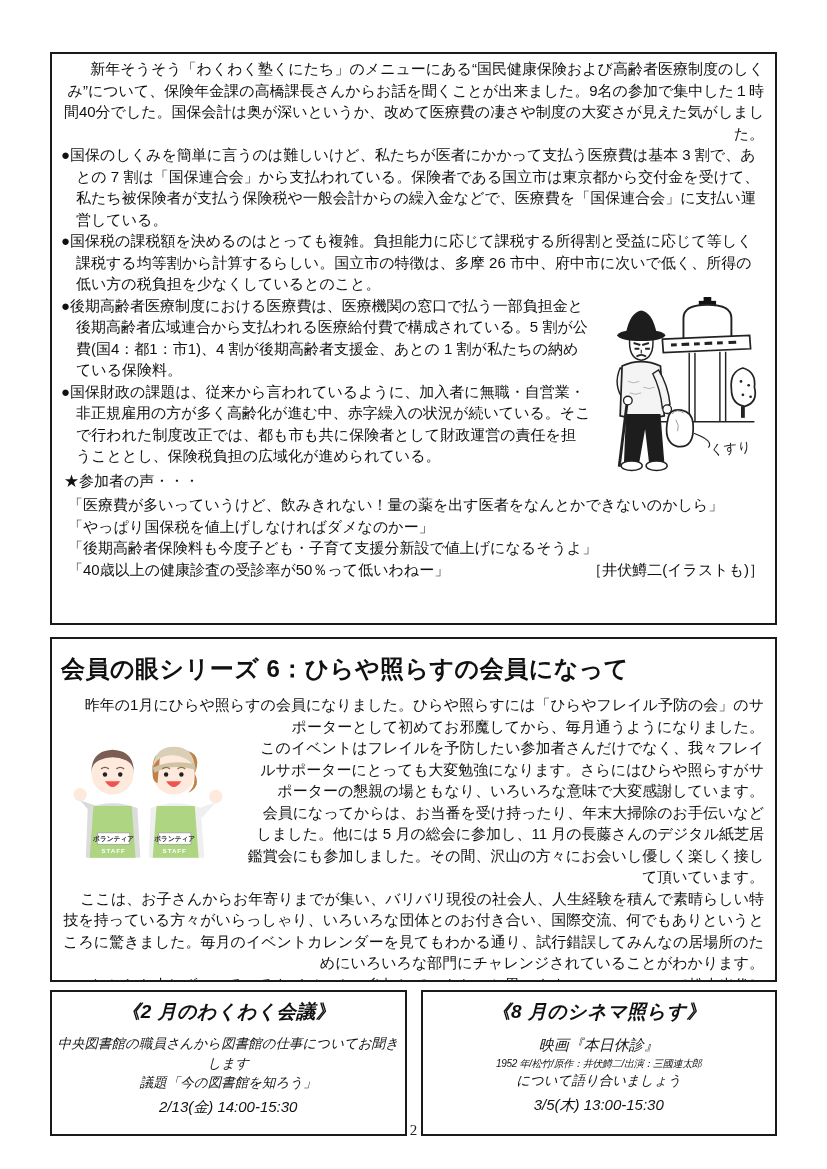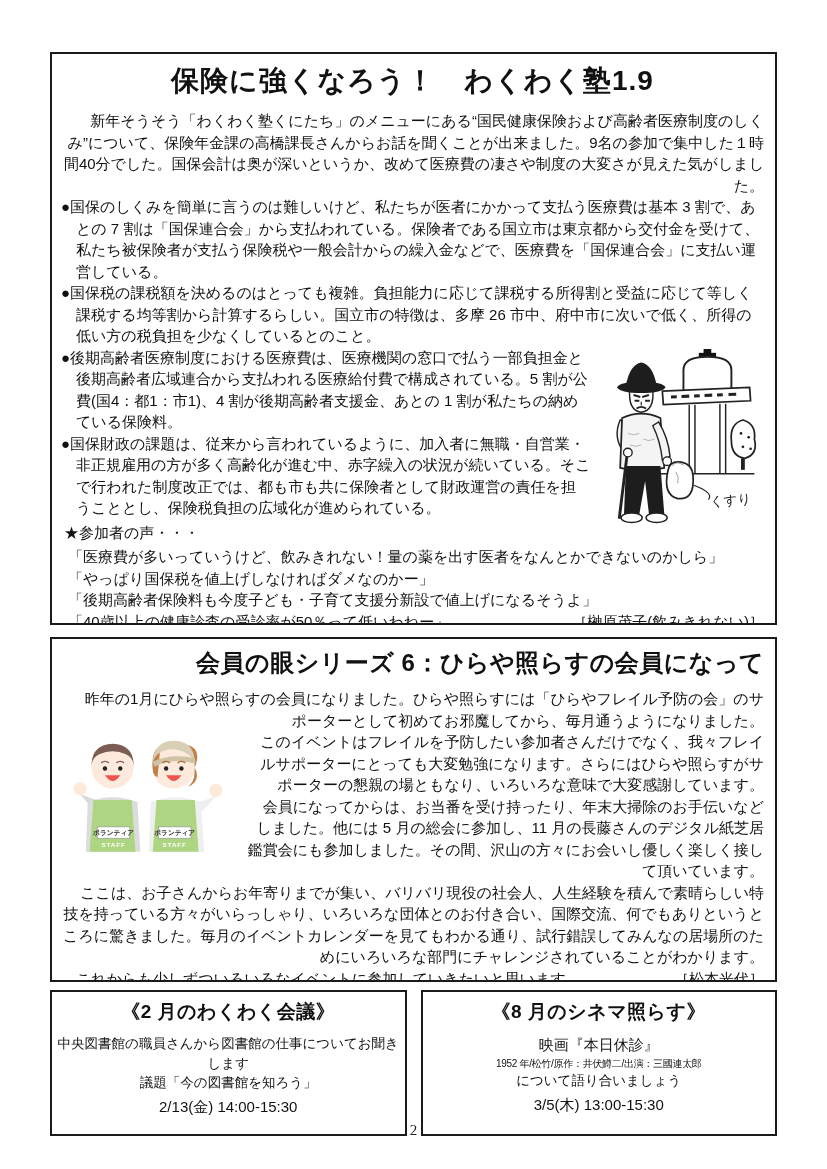--- a/index.html
+++ b/index.html
@@ -20,22 +20,22 @@
     overflow: hidden;
   }
   #box1 { left: 50px; top: 52px;  width: 727px; height: 573px; padding: 4px 11px 4px 9px; }
   #box2 { left: 50px; top: 637px; width: 727px; height: 345px; padding: 4px 11px 4px 9px; }
 
   .b1-title {
     font-size: 28px; font-weight: bold; text-align: center;
     margin: 4px 0 10px 0; letter-spacing: 1px;
   }
   .b2-title {
-    font-size: 24px; font-weight: bold; text-align: right;
-    margin: 4px 0 9px 0; letter-spacing: 0.5px;
+    font-size: 24px; font-weight: bold; text-align: left;
+    margin: 10px 0 9px 0; letter-spacing: 0.5px;
   }
   .body-text { font-size: 15px; line-height: 21.5px; }
   .para   { margin: 0; }
   .indent { text-indent: 15px; text-align: right; }
   .bullet { padding-left: 15px; text-indent: -15px; margin: 0; }
   .voices-heading { margin: 3px; }
   .quote  { padding-left: 7px; margin: 0; }
   .quote-line {
     display: flex; justify-content: space-between;
     padding-left: 7px; margin: 0; text-align: right;
@@ -52,21 +52,21 @@
   }
   .clear { clear: both; }
   .last-line {
     display: flex; justify-content: space-between; margin: 0;
   }
   .last-line .lead { text-indent: 15px; }
 
   .events-row {
     position: absolute; left: 50px; top: 990px;
     width: 727px; height: 146px;
-    display: flex; gap: 14px;
+    display: flex; gap: 14px; font-style: italic;
   }
   .event {
     flex: 1; border: 2px solid #1a1a1a; box-sizing: border-box;
     background: #fff; text-align: center; padding: 7px 4px 4px 4px;
   }
   .ev-title { font-size: 19px; font-weight: bold; margin: 0 0 9px 0; letter-spacing: 0.5px; }
   .ev-line  { font-size: 13.5px; line-height: 19.5px; }
   .ev-time  { font-size: 15px; line-height: 21px; margin-top: 3px; }
   .ev-gap   { margin-top: 7px; }
   .ev-credits { font-size: 10px; line-height: 15px; letter-spacing: -0.3px; white-space: nowrap; }
@@ -78,21 +78,20 @@
     font-size: 15px; color: #222;
   }
   svg text { font-family: "Liberation Sans", sans-serif; }
 </style>
 </head>
 <body>
 
 <div class="page">
 
   <section class="box" id="box1">
-    <h1 class="b1-title">保険に強くなろう！　わくわく塾1.9</h1>
 
     <div class="body-text">
       <p class="para indent">新年そうそう「わくわく塾くにたち」のメニューにある“国民健康保険および高齢者医療制度のしくみ”について、保険年金課の高橋課長さんからお話を聞くことが出来ました。9名の参加で集中した１時間40分でした。国保会計は奥が深いというか、改めて医療費の凄さや制度の大変さが見えた気がしました。</p>
 
       <p class="bullet">●国保のしくみを簡単に言うのは難しいけど、私たちが医者にかかって支払う医療費は基本 3 割で、あとの 7 割は「国保連合会」から支払われている。保険者である国立市は東京都から交付金を受けて、私たち被保険者が支払う保険税や一般会計からの繰入金などで、医療費を「国保連合会」に支払い運営している。</p>
       <p class="bullet">●国保税の課税額を決めるのはとっても複雑。負担能力に応じて課税する所得割と受益に応じて等しく課税する均等割から計算するらしい。国立市の特徴は、多摩 26 市中、府中市に次いで低く、所得の低い方の税負担を少なくしているとのこと。</p>
 
       <div class="man-illustration">
         <svg viewBox="0 0 170 195" width="163" height="187">
 
@@ -138,21 +137,21 @@
 
       <p class="bullet">●後期高齢者医療制度における医療費は、医療機関の窓口で払う一部負担金と後期高齢者広域連合から支払われる医療給付費で構成されている。5 割が公費(国4：都1：市1)、4 割が後期高齢者支援金、あとの 1 割が私たちの納めている保険料。</p>
       <p class="bullet">●国保財政の課題は、従来から言われているように、加入者に無職・自営業・非正規雇用の方が多く高齢化が進む中、赤字繰入の状況が続いている。そこで行われた制度改正では、都も市も共に保険者として財政運営の責任を担うこととし、保険税負担の広域化が進められている。</p>
 
       <p class="voices-heading">★参加者の声・・・</p>
       <p class="quote">「医療費が多いっていうけど、飲みきれない！量の薬を出す医者をなんとかできないのかしら」</p>
       <p class="quote">「やっぱり国保税を値上げしなければダメなのかー」</p>
       <p class="quote">「後期高齢者保険料も今度子ども・子育て支援分新設で値上げになるそうよ」</p>
       <p class="quote-line">
         <span>「40歳以上の健康診査の受診率が50％って低いわねー」</span>
-        <span class="credit">［榊原茂子(飲みきれない)］</span>
+        <span class="credit">［井伏鱒二(イラストも)］</span>
       </p>
     </div>
   </section>
 
   <section class="box" id="box2">
     <h2 class="b2-title">会員の眼シリーズ 6：ひらや照らすの会員になって</h2>
 
     <div class="body-text">
       <p class="para indent">昨年の1月にひらや照らすの会員になりました。ひらや照らすには「ひらやフレイル予防の会」のサポーターとして初めてお邪魔してから、毎月通うようになりました。</p>
 

